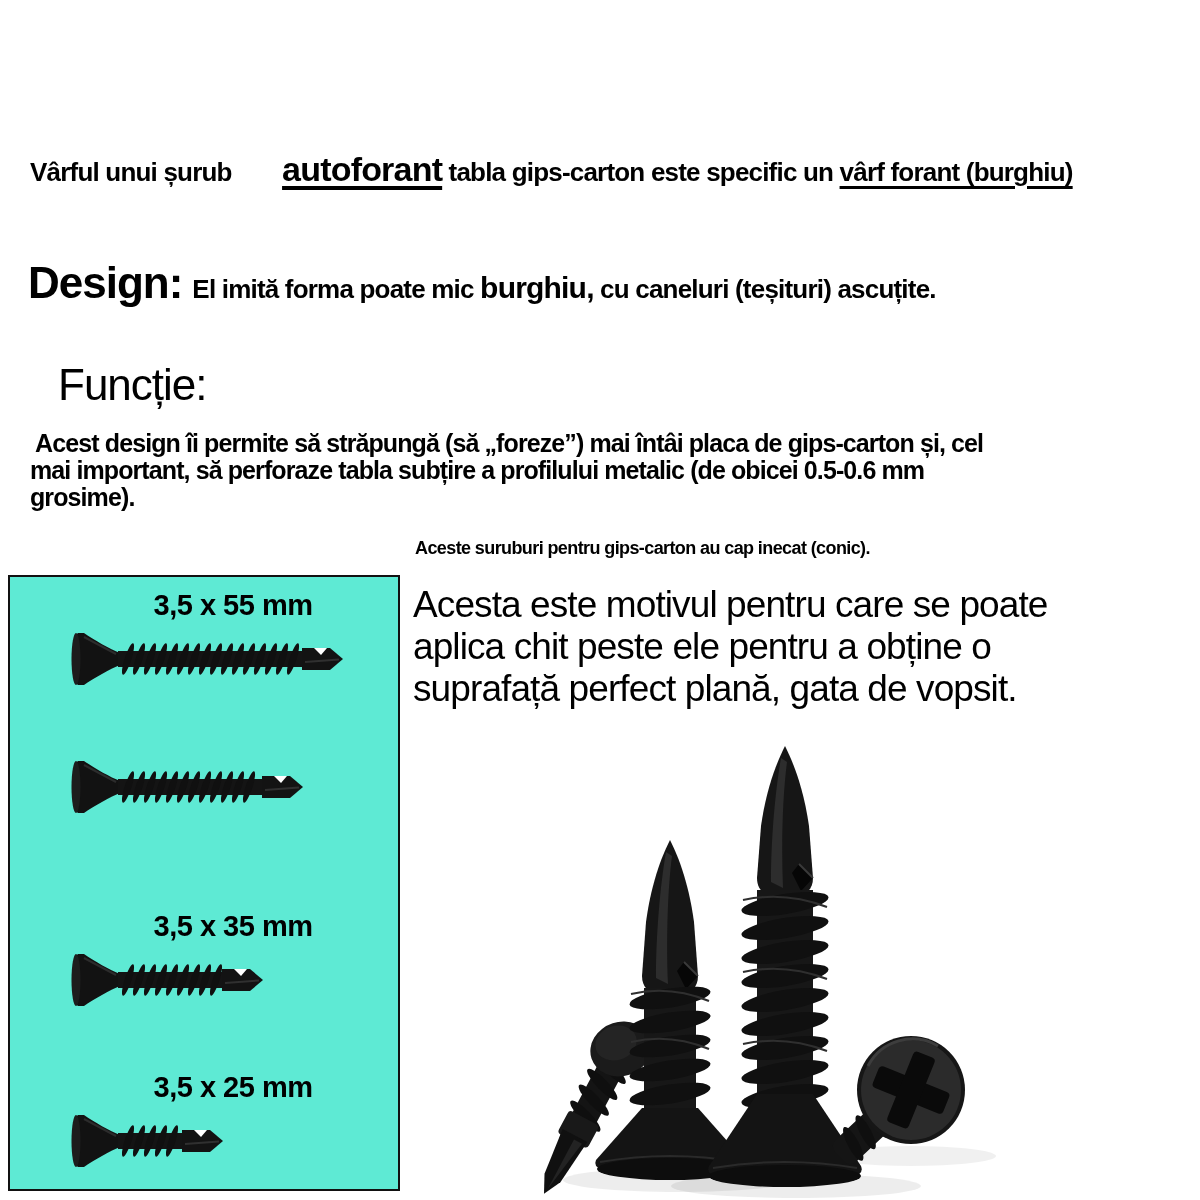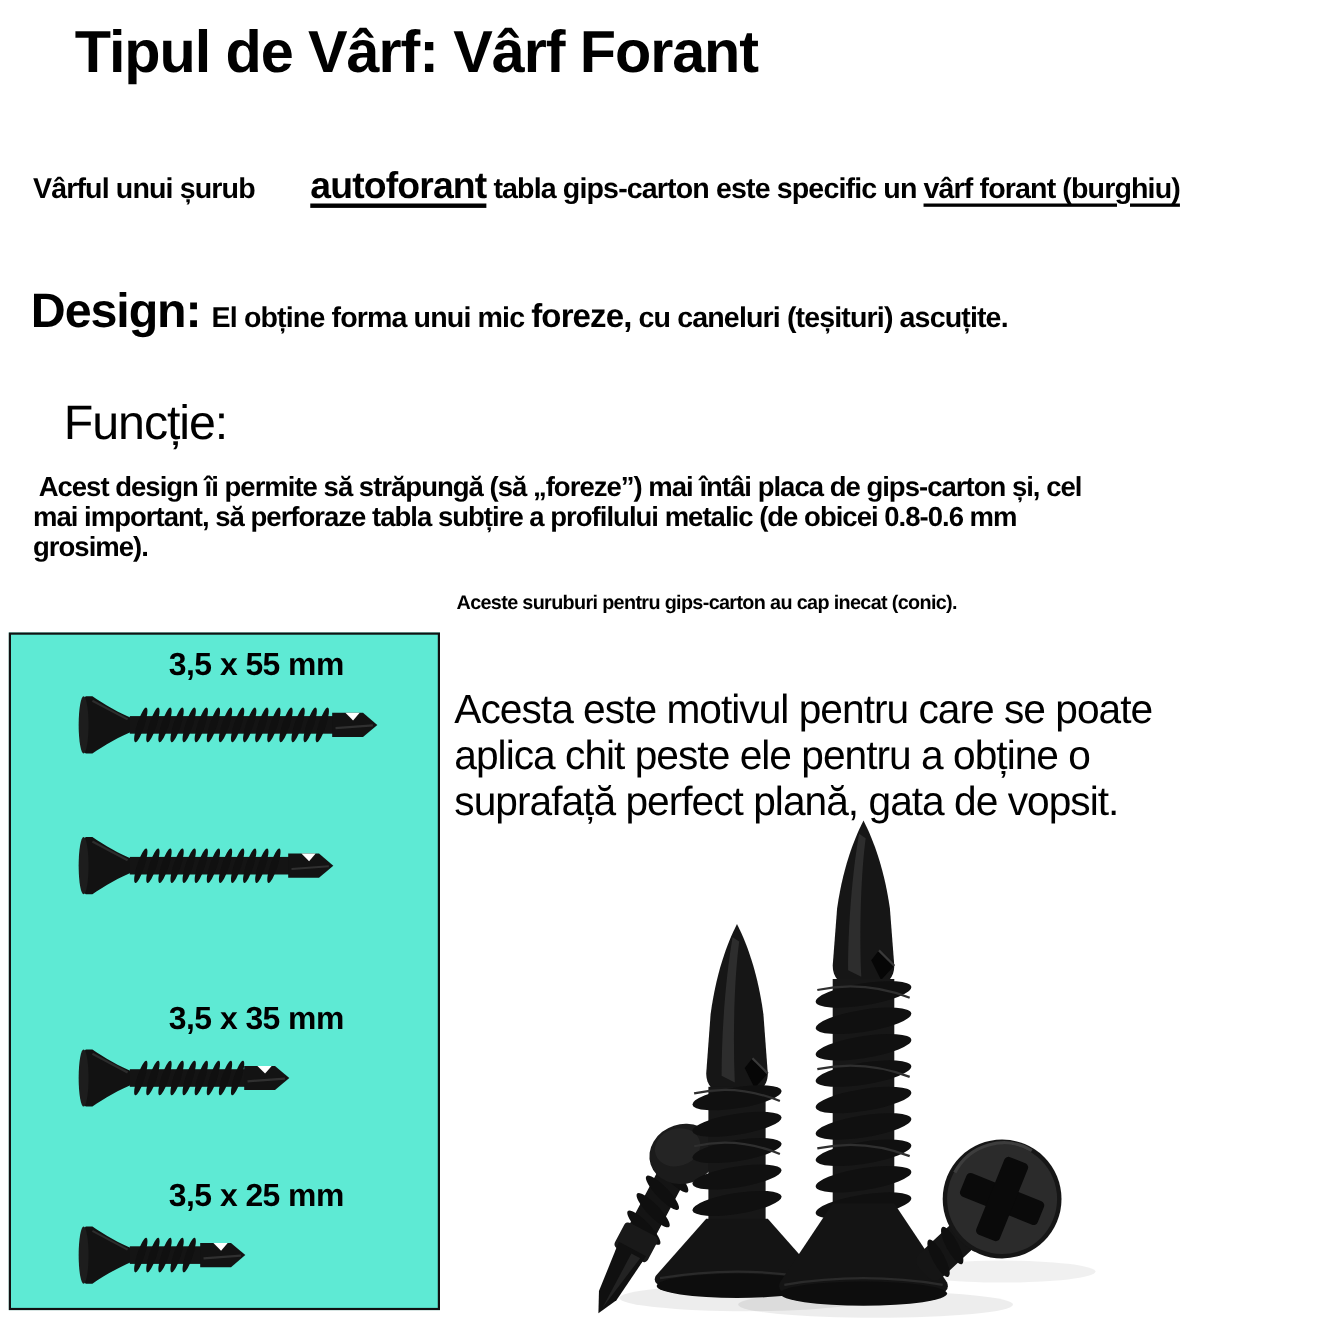--- a/index.html
+++ b/index.html
@@ -16,43 +16,42 @@
   #intro .ul{text-decoration:underline;text-decoration-thickness:3px;text-underline-offset:5px;}
   
   #design-line{left:28px;top:258px;white-space:nowrap;font-weight:bold;font-size:26px;letter-spacing:-0.8px;}
   #design-line .h{font-size:44px;letter-spacing:-1px;margin-right:10px;text-align:right;}
   #design-line .em{font-size:30px;}
   
   #functie-heading{left:28px;top:360px;font-size:44px;font-weight:normal;letter-spacing:-1px;margin-left:30px;}
   #functie-body{left:30px;top:430px;font-size:25px;font-weight:bold;line-height:27px;letter-spacing:-0.9px;white-space:pre;}
   
   #head-note{left:415px;top:538px;font-size:18px;font-weight:bold;letter-spacing:-0.6px;white-space:nowrap;}
-  #filler-note{left:413px;top:584px;font-size:37px;font-weight:normal;line-height:42px;letter-spacing:-0.9px;white-space:pre;margin-top:40px;}
+  #filler-note{left:413px;top:584px;font-size:37px;font-weight:normal;line-height:42px;letter-spacing:-0.9px;white-space:pre;}
   
   #size-box{left:8px;top:575px;width:388px;height:612px;border:2px solid #111;background:#5eead4;}
   .fig{position:absolute;left:0;width:100%;}
   .fig .lbl{font-size:29px;font-weight:bold;letter-spacing:-0.5px;text-align:center;margin-left:58px;height:32px;}
   .fig svg{display:block;margin-left:58px;margin-top:0;}
   
   #screw-photo{left:528px;top:726px;}
 </style>
 </head>
 <body>
 
 <div id="canvas">
 
-  <div class="abs" id="title">Tipul de Vârf: Vârf Forant</div>
 
   <div class="abs" id="intro"><span>Vârful unui șurub </span><span class="hl">autoforant</span><span> tabla gips-carton este specific un </span><span class="ul">vârf forant (burghiu)</span></div>
 
-  <div class="abs" id="design-line"><span class="h">Design:</span><span>El obține forma unui mic </span><span class="em">foreze,</span><span> cu caneluri (teșituri) </span><span>ascuțite.</span></div>
+  <div class="abs" id="design-line"><span class="h">Design:</span><span>El imită forma poate mic </span><span class="em">burghiu,</span><span> cu caneluri (teșituri) </span><span>ascuțite.</span></div>
 
   <div class="abs" id="functie-heading">Funcție:</div>
   <div class="abs" id="functie-body"> Acest design îi permite să străpungă (să „foreze”) mai întâi placa de gips-carton și, cel
-mai important, să perforaze tabla subțire a profilului metalic (de obicei 0.8-0.6 mm
+mai important, să perforaze tabla subțire a profilului metalic (de obicei 0.5-0.6 mm
 grosime).</div>
 
   <div class="abs" id="head-note">Aceste suruburi pentru gips-carton au cap inecat (conic).</div>
   <div class="abs" id="filler-note">Acesta este motivul pentru care se poate
 aplica chit peste ele pentru a obține o
 suprafață perfect plană, gata de vopsit.</div>
 
   <div class="abs" id="size-box">
     <div class="fig" style="top:12px">
       <div class="lbl">3,5 x 55 mm</div>

